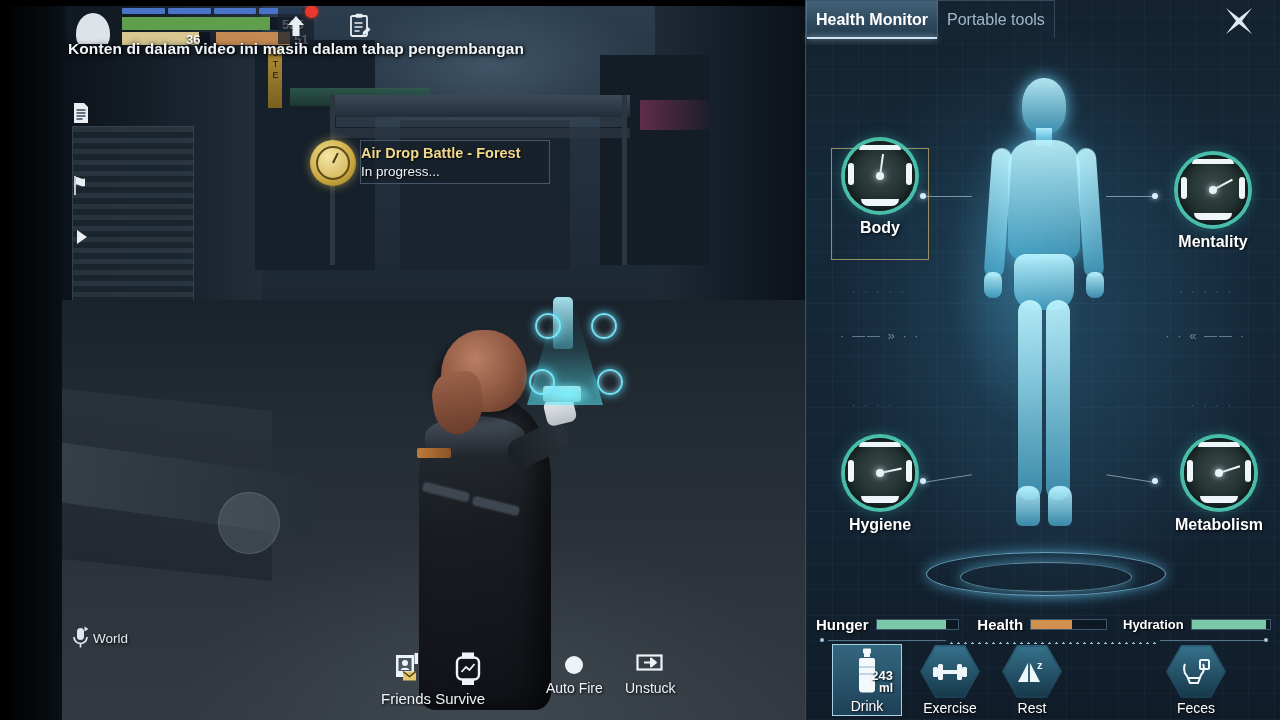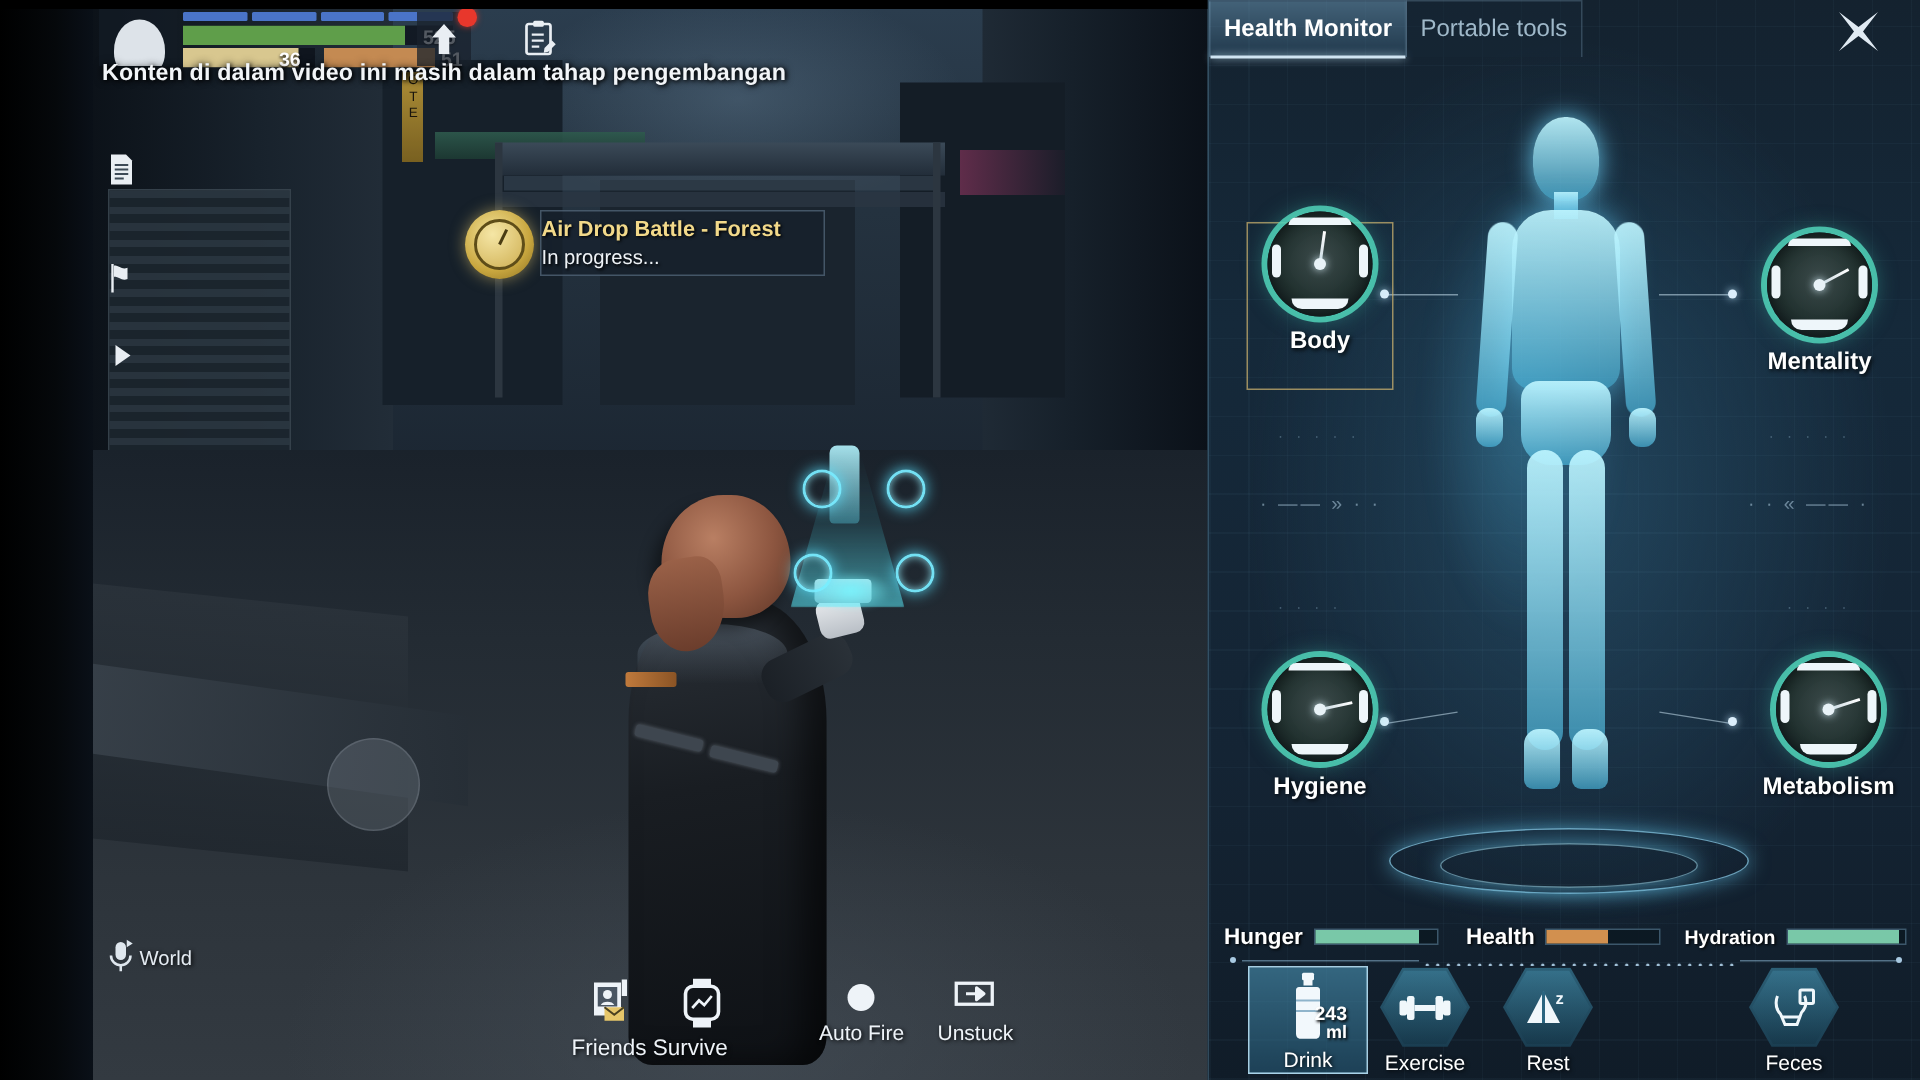--- a/index.html
+++ b/index.html
@@ -415,21 +415,21 @@
     clip-path: polygon(25% 2%, 75% 2%, 100% 50%, 75% 98%, 25% 98%, 0% 50%);
   }
   .hex svg { position:relative; z-index:2; }
   .act .alabel {
     color:#ffffff; font-size:14px; margin-top:1px;
     text-shadow:1px 1px 3px rgba(0,0,0,.95); white-space:nowrap;
   }
   .act.selected {
     background: linear-gradient(180deg, rgba(80,160,195,.55), rgba(40,95,125,.55));
     border:1.5px solid rgba(190,230,250,.85);
-    width:80px; height:72px;
+    width:70px; height:72px;
   }
   .ml-badge {
     position:absolute; right:4px; top:24px; z-index:3;
     color:#ffffff; font-size:13px; font-weight:700; line-height:13px;
     text-align:right; text-shadow:1px 1px 2px rgba(0,0,0,.95);
   }
   .ml-badge small { display:block; font-size:12px; font-weight:700;}
 </style>
 </head>
 <body>

